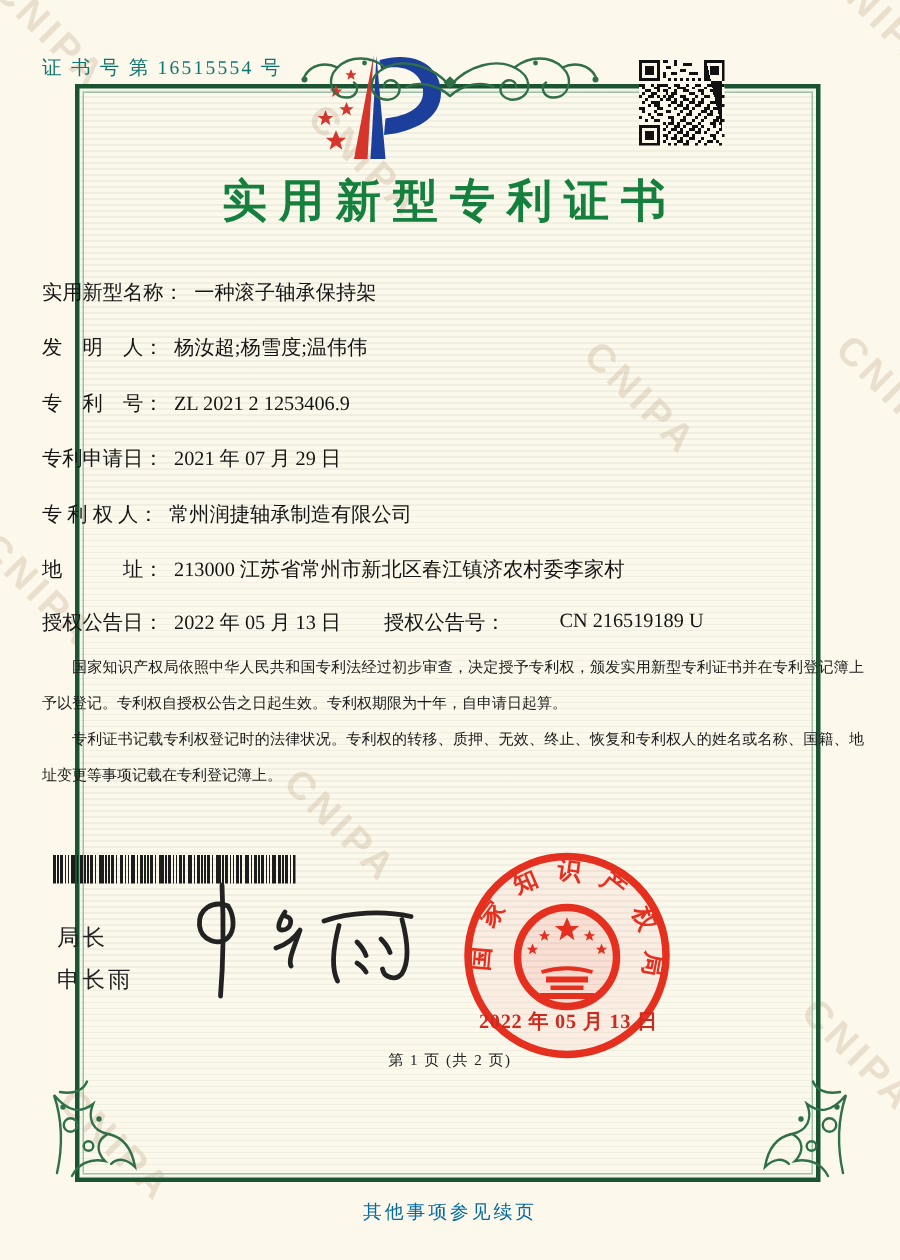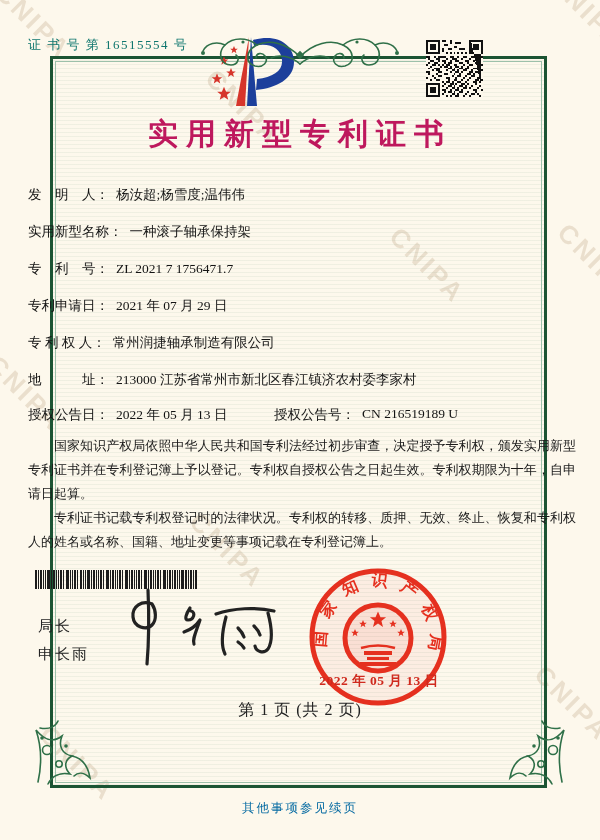--- a/index.html
+++ b/index.html
@@ -27,47 +27,47 @@
   .corner-right { left:504px; transform:scaleX(-1); }
 
   .content { position:absolute; inset:0; z-index:2; }
 
   .cert-no { position:absolute; left:28px; top:36px; font-size:13px; letter-spacing:1.5px; color:#0f766e; }
 
   .logo { position:absolute; left:190px; top:32px; }
   .qr { position:absolute; left:426px; top:40px; }
 
   .title { position:absolute; left:0; top:114px; width:100%; text-align:center;
-           font-size:30px; font-weight:bold; color:#be185d; letter-spacing:8px; }
+           font-size:30px; font-weight:bold; color:#15803d; letter-spacing:8px; }
 
   .fields { position:absolute; left:28px; top:176px; right:26px; }
   .row { height:37px; display:flex; align-items:center; font-size:13.5px; color:#141414; position:relative; }
   .row .lbl { margin-right:7px; white-space:pre; }
   .row .val { white-space:pre; }
   .row.last { height:33px; }
-  .pair2 { position:absolute; left:246px; display:flex; }
+  .pair2 { position:absolute; left:228px; display:flex;gap:29px; }
   .pair2 .lbl { margin-right:7px; }
 
-  .paras { position:absolute; left:28px; top:434px; right:24px; font-size:13px;
+  .paras { position:absolute; left:28px; top:434px; right:24px; font-size:10px;
            line-height:24px; color:#1a1a1a; text-align:justify; }
   .paras p { text-indent:2em; }
 
   .barcode { position:absolute; left:35px; top:570px; }
 
   .signoff { position:absolute; left:38px; top:612px;
              font-family:"Liberation Sans","DejaVu Sans",sans-serif;
              font-size:15px; font-weight:400; color:#222; letter-spacing:2px; line-height:28px; }
   .signature { position:absolute; left:108px; top:584px; }
 
   .seal { position:absolute; left:303px; top:562px; }
   .seal-date { position:absolute; left:306px; top:672px; width:146px; text-align:center;
                font-size:13.5px; font-weight:bold; color:#cf2a1e; letter-spacing:.5px; z-index:4; white-space:nowrap; }
 
   .page-info { position:absolute; left:0; top:700px; width:100%; text-align:center;
-               font-size:16px; color:#222; letter-spacing:1px; }
+               font-size:10px; color:#222; letter-spacing:1px; }
 
   .continuation { position:absolute; left:0; top:800px; width:100%; text-align:center;
                   font-size:12.5px; color:#0369a1; letter-spacing:2px; z-index:2; }
 </style>
 </head>
 <body>
 
 <div class="page">
 
   <span class="wm" style="left:-14px; top:6px;">CNIPA</span>
@@ -168,30 +168,30 @@
         M8 25h2v1H8zM12 25h1v1h-1zM15 25h2v1h-2zM18 25h1v1h-1zM24 25h2v1h-2zM28 25h1v1h-1z
         M9 26h1v1H9zM11 26h2v1h-2zM14 26h1v1h-1zM17 26h2v1h-2zM21 26h1v1h-1zM25 26h1v1h-1z
         M8 27h1v1H8zM13 27h2v1h-2zM16 27h1v1h-1zM20 27h1v1h-1zM23 27h2v1h-2zM26 27h1v1h-1z
         M10 28h1v1h-1zM12 28h1v1h-1zM15 28h2v1h-2zM19 28h1v1h-1zM22 28h1v1h-1zM27 28h1v1h-1z"></path>
     </svg>
 
     <h1 class="title">实用新型专利证书</h1>
 
     <div class="fields">
       <div class="row">
+        <span class="lbl">实用新型名称：</span>
+        <span class="val">一种滚子轴承保持架</span>
+      </div>
+      <div class="row">
         <span class="lbl">发　明　人：</span>
         <span class="val">杨汝超;杨雪度;温伟伟</span>
       </div>
       <div class="row">
-        <span class="lbl">实用新型名称：</span>
-        <span class="val">一种滚子轴承保持架</span>
-      </div>
-      <div class="row">
         <span class="lbl">专　利　号：</span>
-        <span class="val">ZL 2021 7 1756471.7</span>
+        <span class="val">ZL 2021 2 1253406.9</span>
       </div>
       <div class="row">
         <span class="lbl">专利申请日：</span>
         <span class="val">2021 年 07 月 29 日</span>
       </div>
       <div class="row">
         <span class="lbl">专 利 权 人：</span>
         <span class="val">常州润捷轴承制造有限公司</span>
       </div>
       <div class="row">

